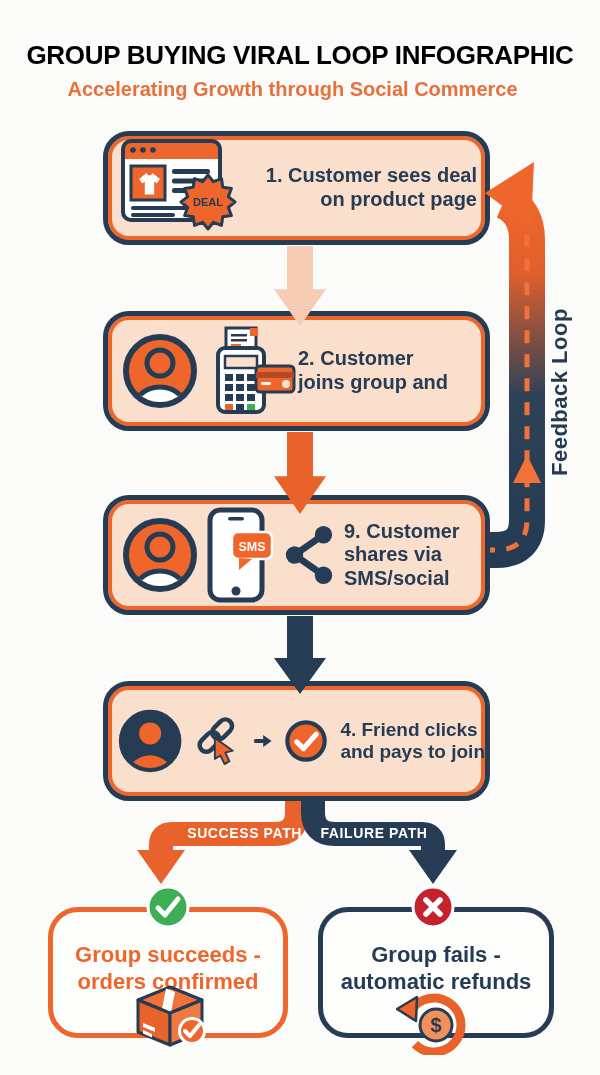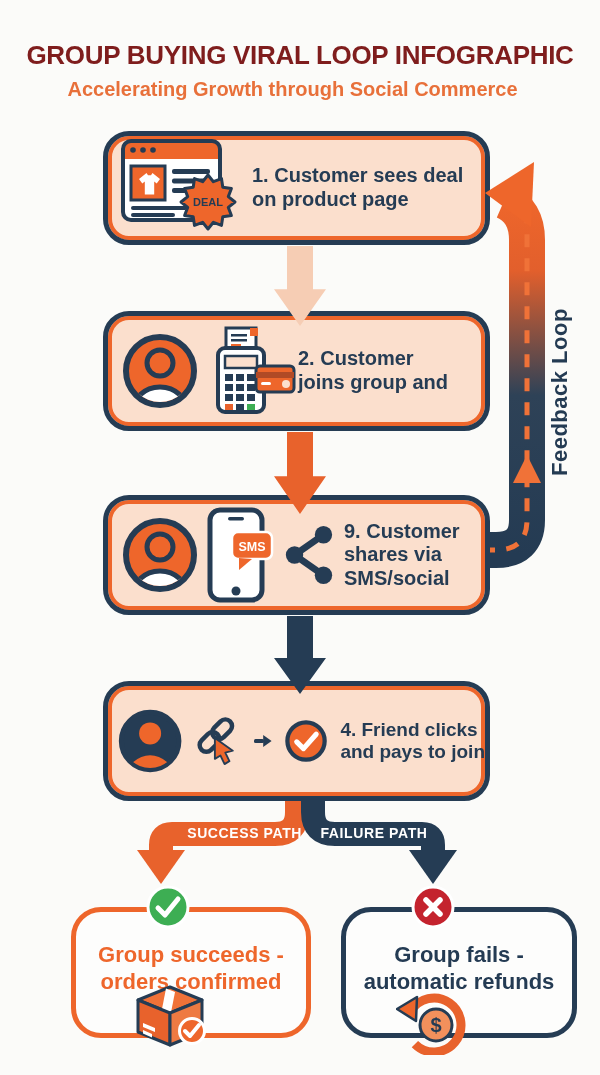--- a/index.html
+++ b/index.html
@@ -4,61 +4,61 @@
 <style>
   html,body{margin:0;padding:0;background:#e9e9e9;}
   .canvas{
     position:relative;width:600px;height:1075px;margin:0 auto;
     background:#FBFBF9;overflow:hidden;
     font-family:"Liberation Sans","DejaVu Sans",sans-serif;
   }
   .layer{position:absolute;left:0;top:0;pointer-events:none;}
   .title{
     position:absolute;top:40px;left:0;width:600px;text-align:center;
-    font-size:26px;font-weight:bold;letter-spacing:-0.3px;color:#7f1d1d;z-index:3;
+    font-size:26px;font-weight:bold;letter-spacing:-0.3px;color:#000000;z-index:3;
   }
   .subtitle{
     position:absolute;top:78px;left:0;width:585px;text-align:center;
     font-size:20px;font-weight:bold;color:#E8703A;z-index:3;
   }
   .step-box{
     position:absolute;left:103px;width:387px;box-sizing:border-box;
     background:#FBDFCD;border:5px solid #253C54;border-radius:26px;
     box-shadow:inset 0 0 0 4px #EE662B;z-index:2;
     display:flex;align-items:center;
   }
   #box-1{top:131px;height:114px;padding-left:12px;}
   #box-2{top:311px;height:120px;padding-left:14px;}
   #box-3{top:495px;height:120px;padding-left:14px;gap:8px;}
   #box-4{top:681px;height:120px;padding-left:10px;gap:12px;}
   .step-text{
     color:#253C54;font-weight:bold;font-size:20px;line-height:1.18;
     white-space:nowrap;
   }
-  #box-1 .step-text{flex:1;text-align:left;padding-right:8px;font-size:20px;}
+  #box-1 .step-text{flex:1;text-align:right;padding-right:8px;font-size:20px;}
   #box-4 .step-text{font-size:19px;}
   .step-line{display:block;}
   .arrow-down{position:absolute;z-index:5;clip-path:polygon(25% 0,75% 0,75% 54%,100% 54%,50% 100%,0 54%,25% 54%);}
   #arrow-1{left:274px;top:246px;width:52px;height:80px;background:#F6CDB4;}
   #arrow-2{left:274px;top:432px;width:52px;height:82px;background:#E8622C;}
   #arrow-3{left:274px;top:616px;width:52px;height:78px;background:#253C54;}
   .feedback-label{
     position:absolute;left:547px;top:297px;width:36px;height:190px;z-index:3;
     writing-mode:vertical-rl;transform:rotate(180deg);
     font-size:22px;font-weight:bold;color:#243B53;text-align:center;letter-spacing:0.5px;
   }
   .path-label{
     position:absolute;top:825px;width:140px;z-index:3;text-align:center;
     font-size:14px;font-weight:bold;color:#FFFFFF;letter-spacing:0.6px;
   }
   #success-label{left:162px;text-align:right;}
   #failure-label{left:304px;}
   .outcome-box{
     position:absolute;top:907px;height:131px;box-sizing:border-box;z-index:2;
-    background:#FDFDFC;border-radius:30px;margin-left:23px;
+    background:#FDFDFC;border-radius:30px;
   }
   #success-box{left:48px;width:240px;border:5px solid #EE662B;}
   #failure-box{left:318px;width:236px;border:5px solid #253C54;}
   .outcome-text{
     position:absolute;left:0;right:0;top:30px;text-align:center;
     font-size:22px;font-weight:bold;line-height:1.22;
   }
   #success-box .outcome-text{color:#EE662B;}
   #failure-box .outcome-text{color:#243B53;}
   .badge{position:absolute;z-index:4;}

